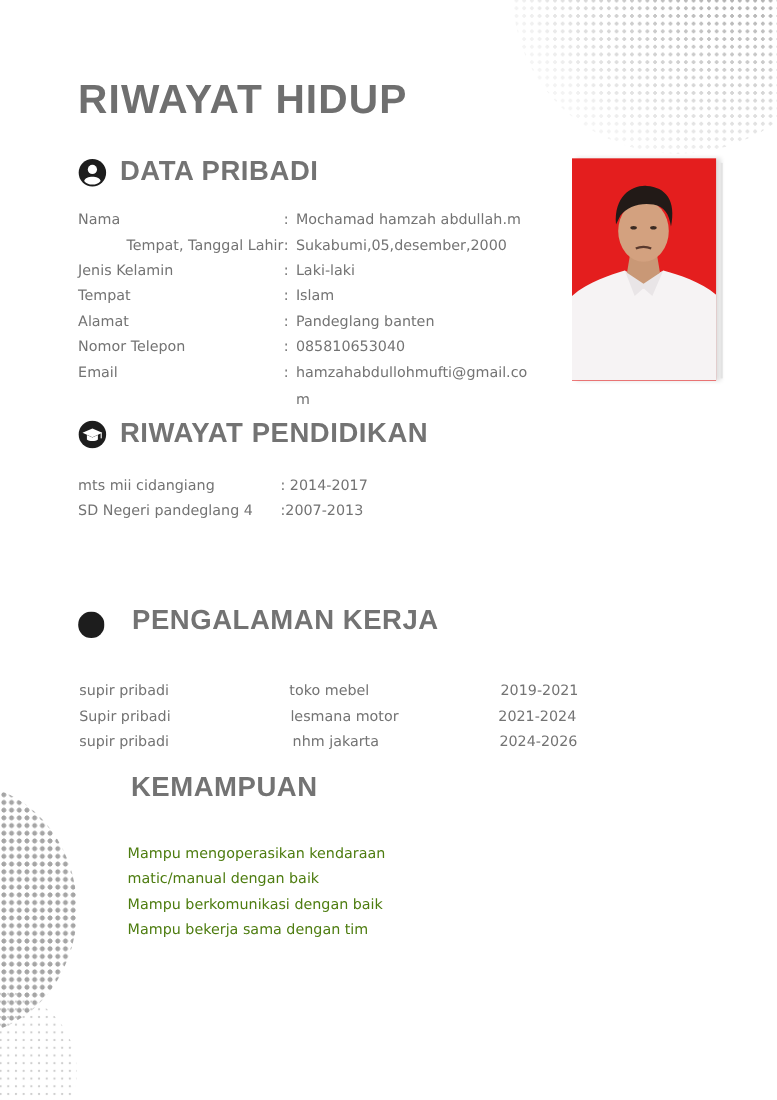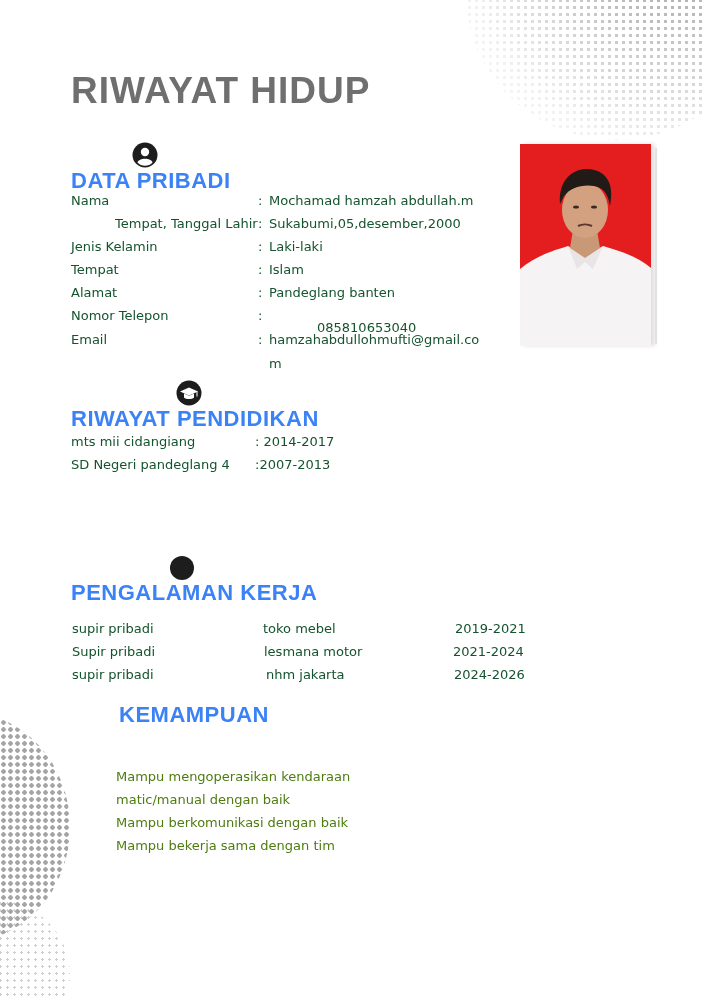--- a/index.html
+++ b/index.html
@@ -31,24 +31,24 @@
       opacity: 0.8;
     }
     .title {
       position: absolute; left: 71px; top: 70px; margin: 0;
       font-family: "Liberation Sans", sans-serif; font-weight: bold;
       font-size: 37px; letter-spacing: 1px; color: #6f6f6f;
     }
     .section-head {
       position: absolute; display: flex; align-items: center;
       font-family: "Liberation Sans", sans-serif; font-weight: bold;
-      font-size: 22px; letter-spacing: 0.5px; color: #3b82f6; flex-direction: column;
+      font-size: 25px; letter-spacing: 0.5px; color: #737373;
     }
     .section-head .ico { width: 26px; height: 26px; margin-right: 12px; display: inline-block; }
-    .row { position: absolute; font-size: 13px; color: #14532d; white-space: nowrap; }
+    .row { position: absolute; font-size: 13px; color: #737373; white-space: nowrap; }
     .label { left: 71px; }
     .colon { left: 258px; }
     .val { left: 269px; }
     .photo {
       position: absolute; left: 520px; top: 144px; width: 131px; height: 202px;
       background: #e41e1e; overflow: hidden;
       box-shadow: 4px 0 4px rgba(0,0,0,0.12);
     }
     .photo-edge { position: absolute; left: 655px; top: 148px; width: 2px; height: 196px; background: #e2e2e2; }
     .skill { position: absolute; left: 116px; font-size: 13px; color: #4d7c0f; white-space: nowrap; }
@@ -88,21 +88,21 @@
 <div class="row label" style="top:262px;">Tempat</div>
 <div class="row colon" style="top:262px;">:</div>
 <div class="row val" style="top:262px;">Islam</div>
 
 <div class="row label" style="top:285px;">Alamat</div>
 <div class="row colon" style="top:285px;">:</div>
 <div class="row val" style="top:285px;">Pandeglang banten</div>
 
 <div class="row label" style="top:308px;">Nomor Telepon</div>
 <div class="row colon" style="top:308px;">:</div>
-<div class="row val" style="top:320px;margin-left:48px;">085810653040</div>
+<div class="row val" style="top:308px;">085810653040</div>
 
 <div class="row label" style="top:332px;">Email</div>
 <div class="row colon" style="top:332px;">:</div>
 <div class="row val" style="top:332px;">hamzahabdullohmufti@gmail.co</div>
 <div class="row val" style="top:356px;">m</div>
 
 <div class="photo">
   <svg width="131" height="202" viewBox="0 0 131 202">
     <rect width="131" height="202" fill="#e41e1e"></rect>
 

